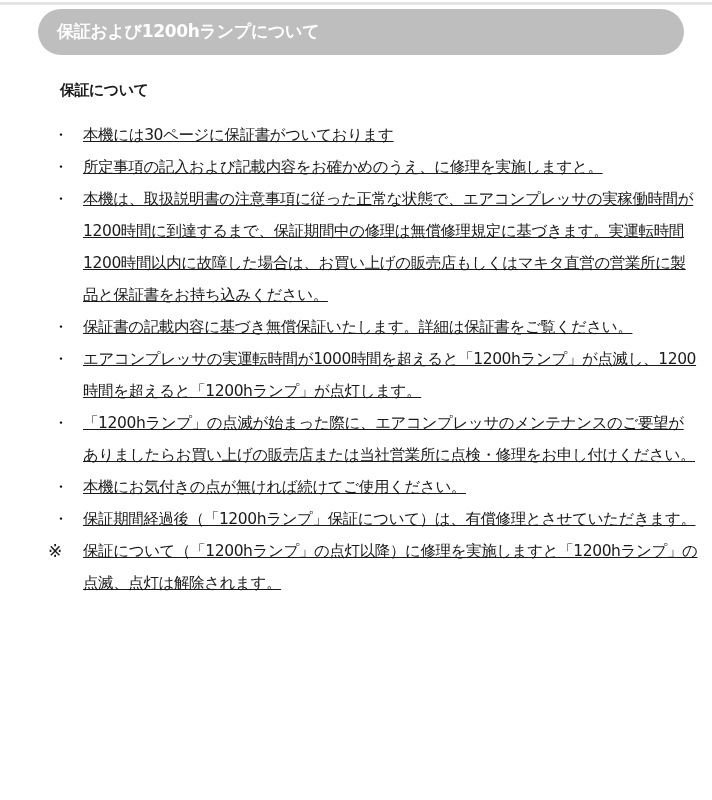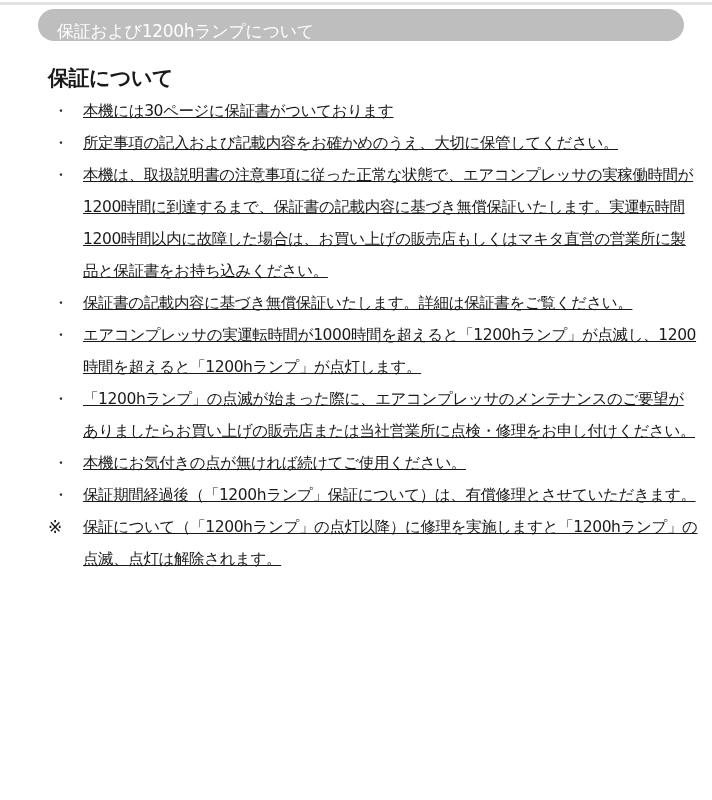--- a/index.html
+++ b/index.html
@@ -4,30 +4,30 @@
 <style>
   html, body { margin: 0; padding: 0; }
   body {
     width: 712px; height: 800px; background: #ffffff; position: relative; overflow: hidden;
     font-family: "DejaVu Sans", "Liberation Sans", sans-serif; color: #1a1a1a;
   }
   .topline {
     position: absolute; left: 0; top: 2px; width: 712px; height: 3px; background: #e4e4e4;
   }
   .header-pill {
-    position: absolute; left: 38px; top: 9px; width: 646px; height: 32px;
-    background: #bebebe; border-radius: 23px;
+    position: absolute; left: 38px; top: 9px; width: 646px; height: 46px;
+    background: #bebebe; border-radius: 23px; font-weight: bold;
   }
   .header-title {
     position: absolute; left: 19px; top: 11px; font-size: 17px; color: #ffffff; letter-spacing: -0.3px;
     white-space: nowrap;
   }
   .content { position: absolute; left: 48px; top: 62px; width: 650px; }
   .section-heading {
-    font-size: 21px; font-weight: bold; margin: 0; height: 33px; line-height: 33px; letter-spacing: -0.5px;
+    font-size: 15px; font-weight: bold; margin: 12px; height: 33px; line-height: 33px; letter-spacing: -0.5px;
   }
   .item { position: relative; padding-left: 35px; font-size: 15.5px; line-height: 32px; letter-spacing: -0.4px; }
   .bullet { position: absolute; left: 5px; top: 0; width: 20px; }
   .note .bullet { left: 0; font-size: 17px; }
   .note { padding-left: 35px; }
   .item-text { display: block; text-decoration: underline; }
   .sec2 { margin-top: 0px; }
 </style>
 </head>
 <body>
@@ -40,25 +40,25 @@
 
 <div class="content">
   <h2 class="section-heading">保証について</h2>
   <div>
     <div class="item">
       <span class="bullet">・</span>
       <span class="item-text">本機には30ページに保証書がついております</span>
     </div>
     <div class="item">
       <span class="bullet">・</span>
-      <span class="item-text">所定事項の記入および記載内容をお確かめのうえ、大切に保管してください。</span>
+      <span class="item-text">所定事項の記入および記載内容をお確かめのうえ、に修理を実施しますと。</span>
     </div>
     <div class="item">
       <span class="bullet">・</span>
-      <span class="item-text">本機は、取扱説明書の注意事項に従った正常な状態で、エアコンプレッサの実稼働時間が1200時間に到達するまで、保証書の記載内容に基づき無償保証いたします。実運転時間1200時間以内に故障した場合は、お買い上げの販売店もしくはマキタ直営の営業所に製品と保証書をお持ち込みください。</span>
+      <span class="item-text">本機は、取扱説明書の注意事項に従った正常な状態で、エアコンプレッサの実稼働時間が1200時間に到達するまで、保証期間中の修理は無償修理規定に基づきます。実運転時間1200時間以内に故障した場合は、お買い上げの販売店もしくはマキタ直営の営業所に製品と保証書をお持ち込みください。</span>
     </div>
     <div class="item">
       <span class="bullet">・</span>
       <span class="item-text">保証書の記載内容に基づき無償保証いたします。詳細は保証書をご覧ください。</span>
     </div>
   </div>
 
   <div>
     <div class="item">
       <span class="bullet">・</span>

